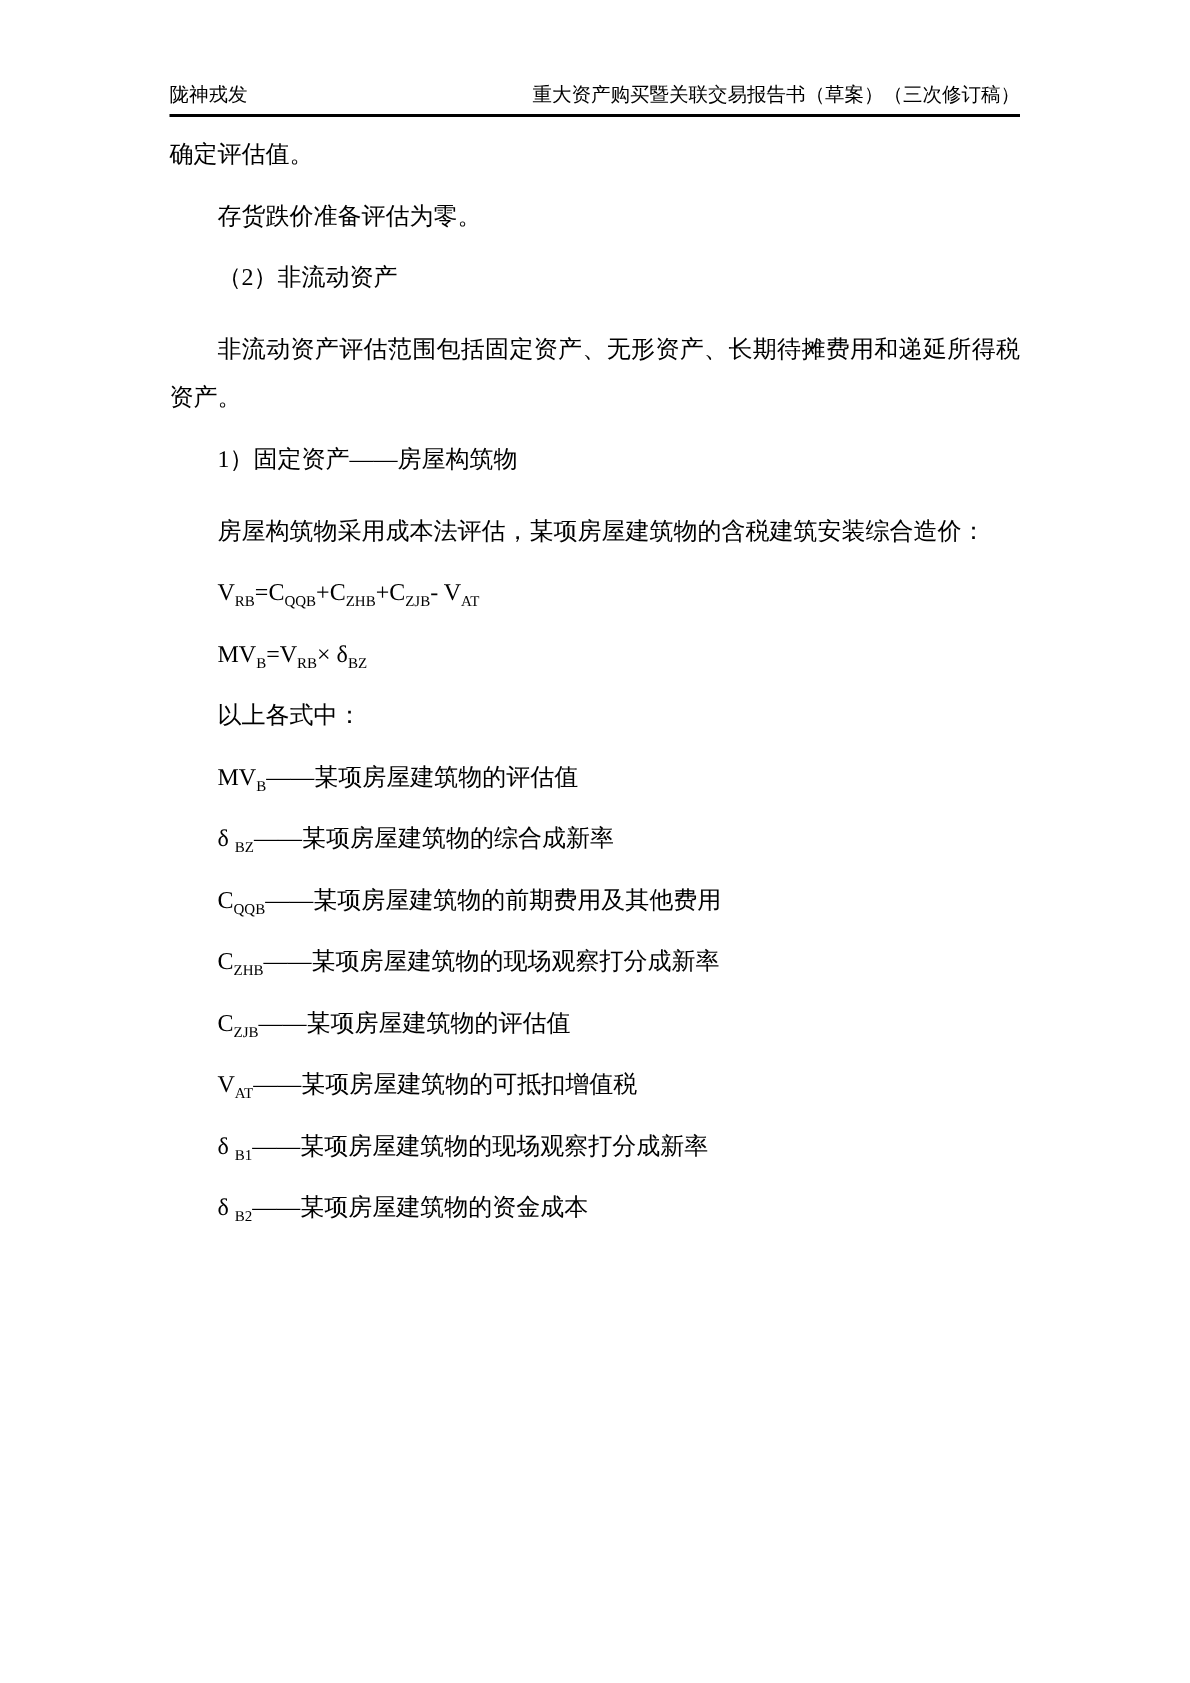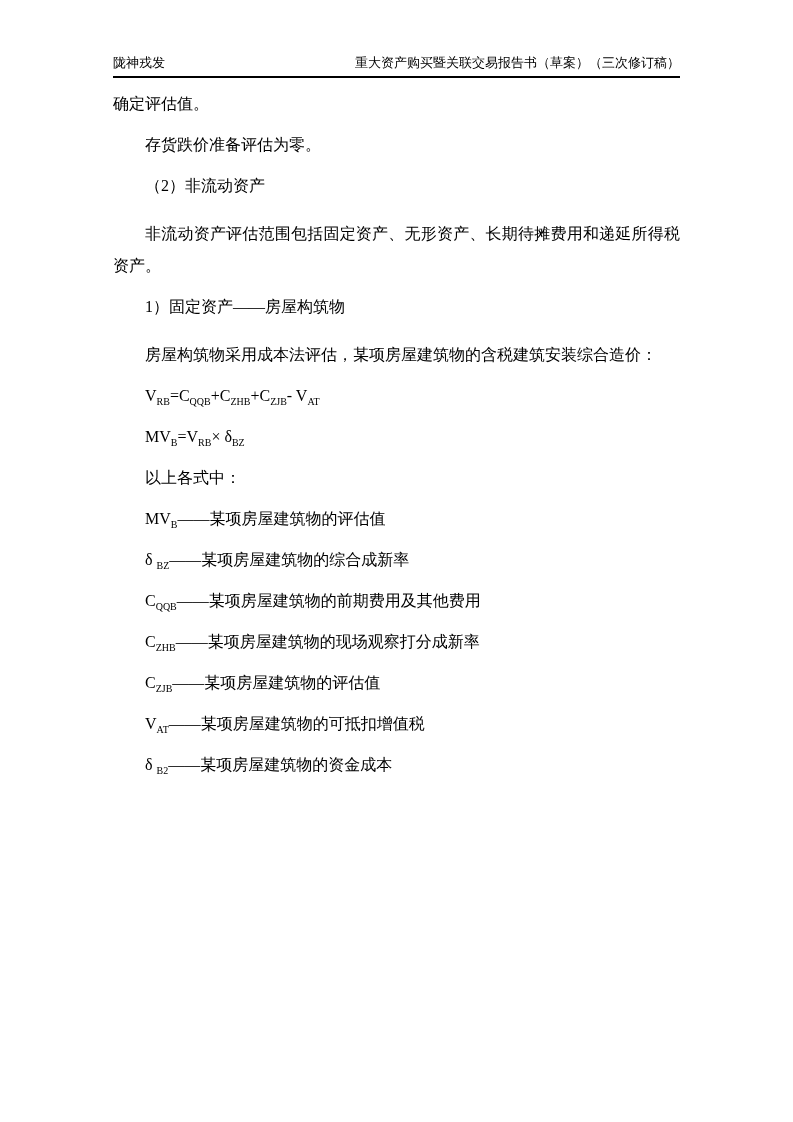--- a/index.html
+++ b/index.html
@@ -77,20 +77,21 @@
       <p class="indent justify"><span>房屋构筑物采用成本法评估，某项房屋建筑物的含税建筑安装综合造价：</span></p>
       <p class="indent"><span>V</span><sub>RB</sub><span>=C</span><sub>QQB</sub><span>+C</span><sub>ZHB</sub><span>+C</span><sub>ZJB</sub><span>- V</span><sub>AT</sub></p>
       <p class="indent"><span>MV</span><sub>B</sub><span>=V</span><sub>RB</sub><span>× δ</span><sub>BZ</sub></p>
       <p class="indent"><span>以上各式中：</span></p>
       <p class="indent"><span>MV</span><sub>B</sub><span>——某项房屋建筑物的评估值</span></p>
       <p class="indent"><span>δ </span><sub>BZ</sub><span>——某项房屋建筑物的综合成新率</span></p>
       <p class="indent"><span>C</span><sub>QQB</sub><span>——某项房屋建筑物的前期费用及其他费用</span></p>
       <p class="indent"><span>C</span><sub>ZHB</sub><span>——某项房屋建筑物的现场观察打分成新率</span></p>
       <p class="indent"><span>C</span><sub>ZJB</sub><span>——某项房屋建筑物的评估值</span></p>
       <p class="indent"><span>V</span><sub>AT</sub><span>——某项房屋建筑物的可抵扣增值税</span></p>
+      <p class="indent"><span>δ </span><sub>B1</sub><span>——某项房屋建筑物的现场观察打分成新率</span></p>
       <p class="indent"><span>δ </span><sub>B2</sub><span>——某项房屋建筑物的资金成本</span></p>
     </div>
 
   <div class="footer">
     <span>380 / 386</span>
   </div>
 
 </div>
 
 </body></html>

